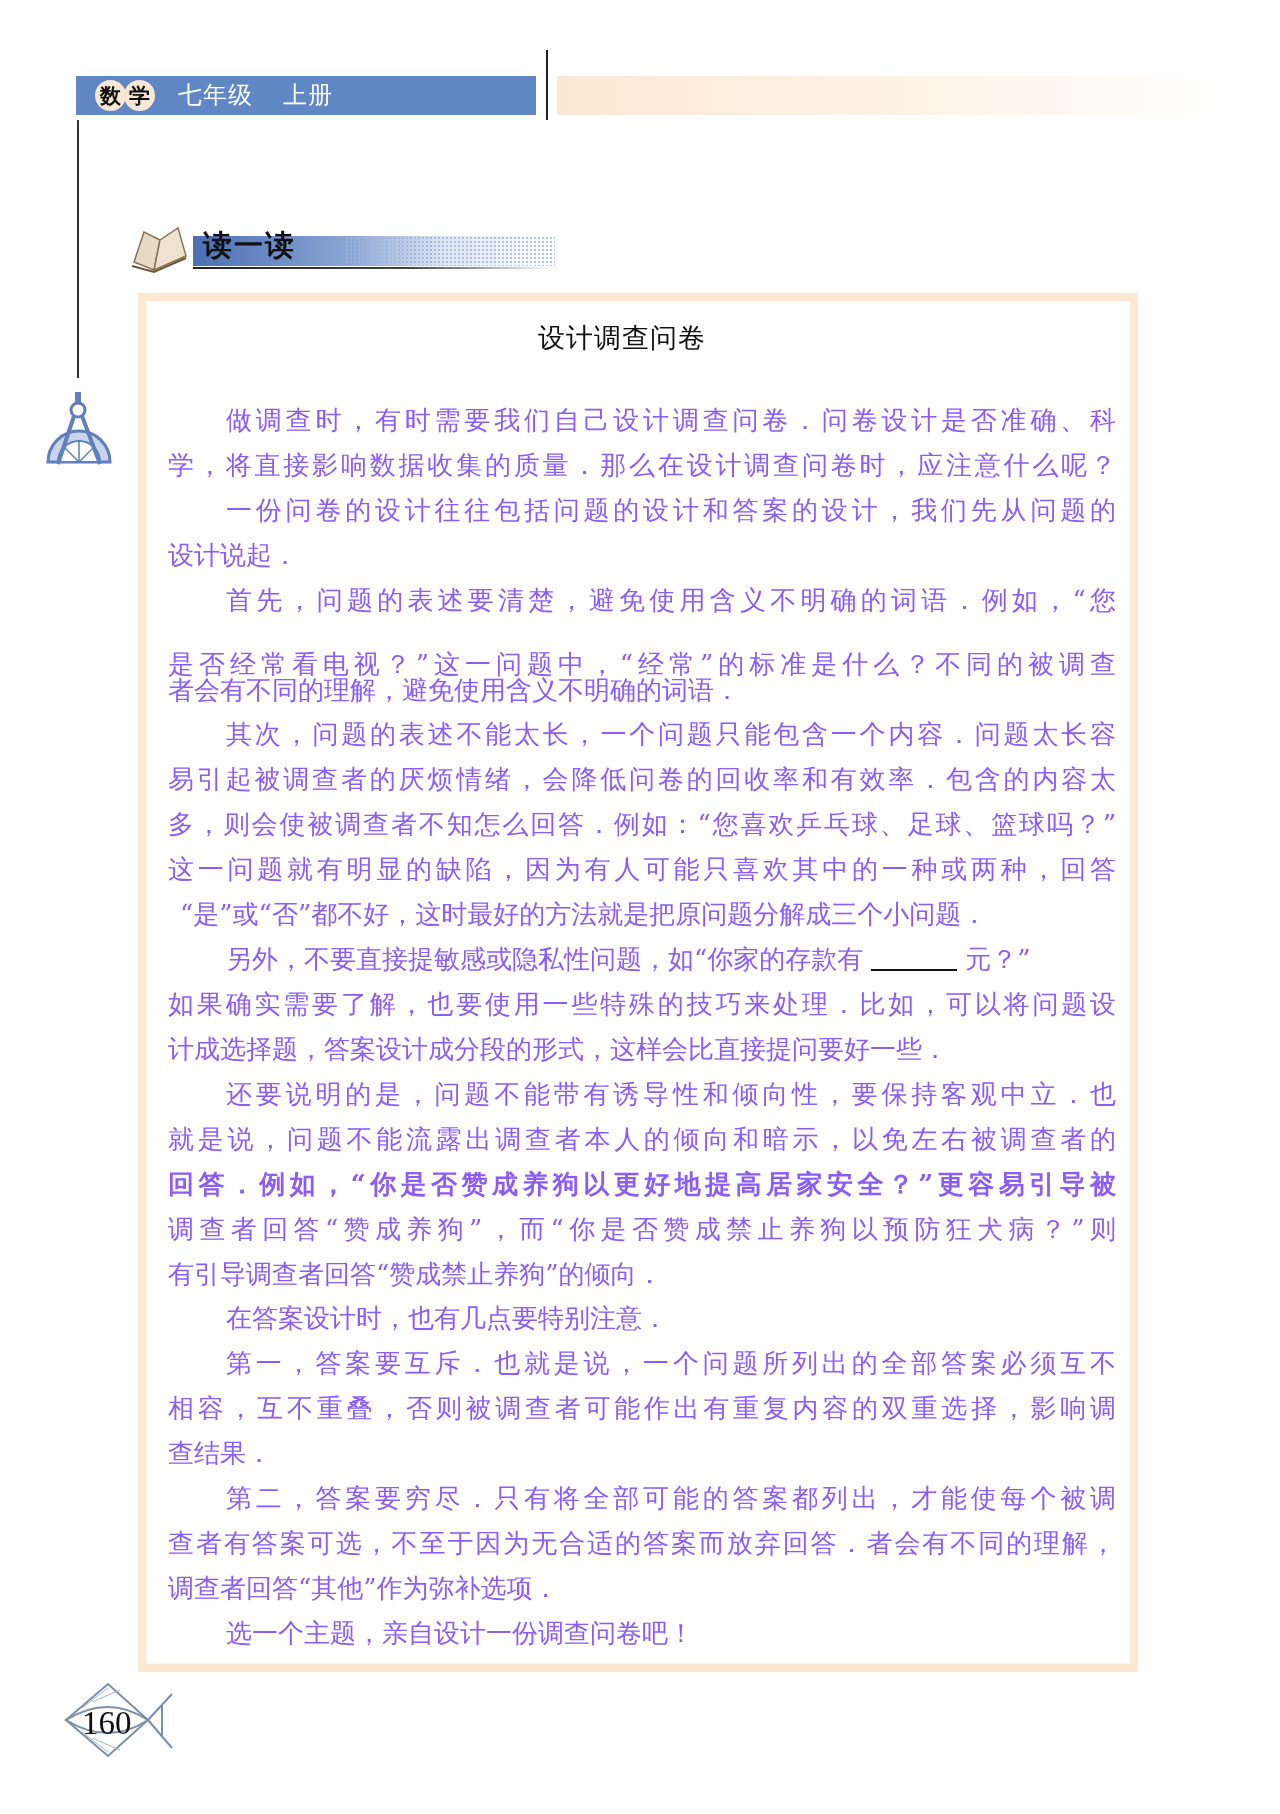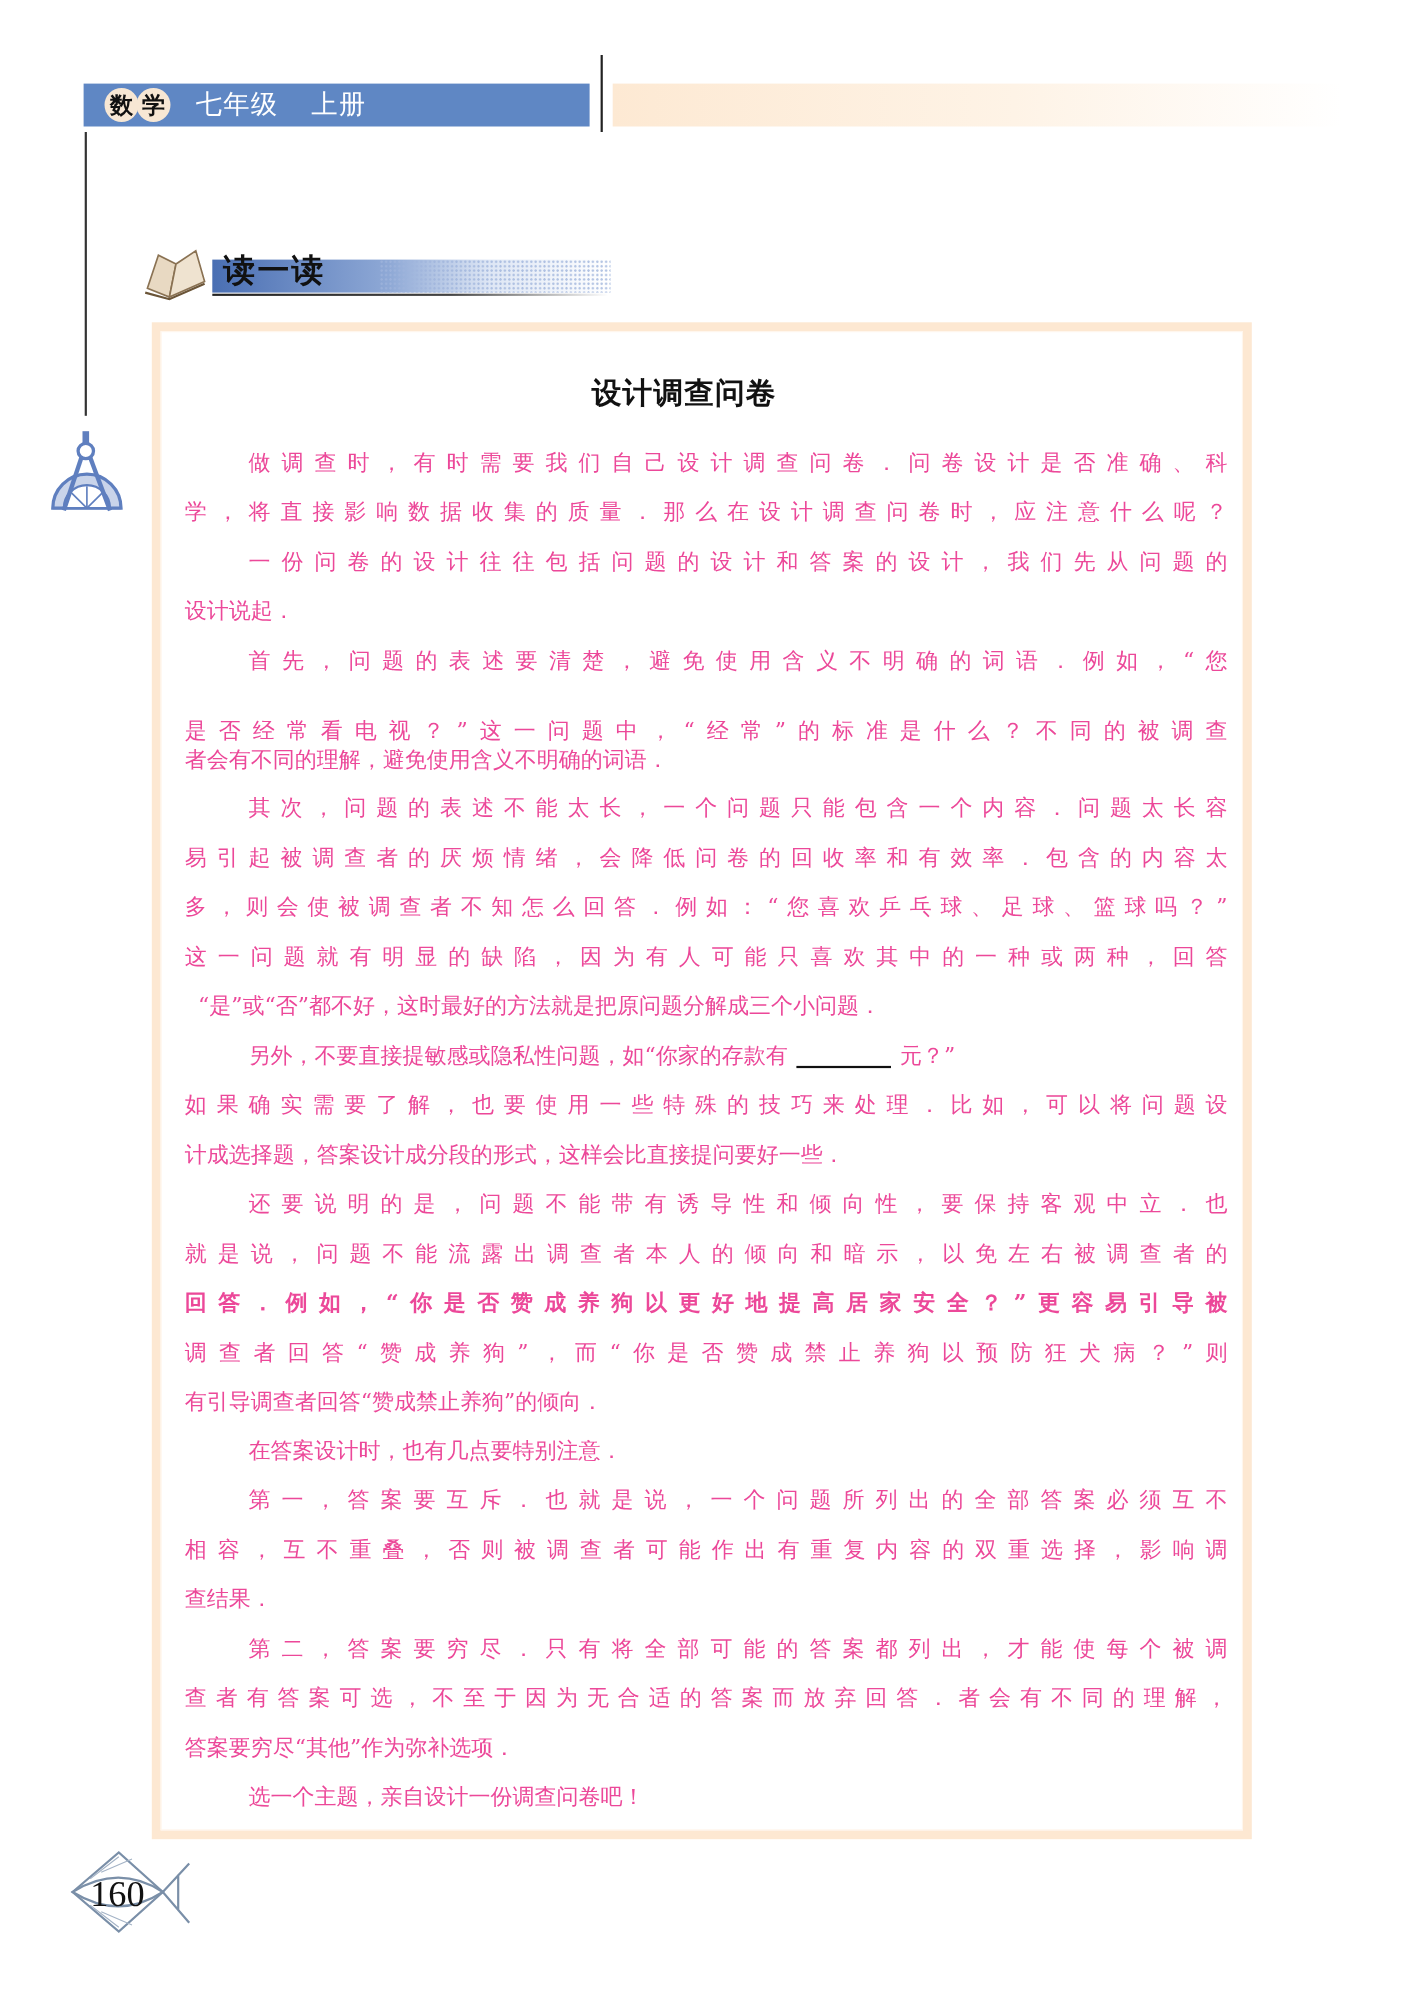--- a/index.html
+++ b/index.html
@@ -19,23 +19,23 @@
   .read-bar { left:193px; top:236px; width:360px; height:30px;
               background:linear-gradient(to right,#4a6fb3 0%,#8fa9d6 45%,rgba(200,214,238,0.6) 70%,rgba(255,255,255,0) 100%); }
   .read-dots { left:345px; top:236px; width:210px; height:30px;
                background-image:radial-gradient(#9fb4dc 1px, transparent 1.2px); background-size:4px 4px; opacity:0.8; }
   .read-underline { left:193px; top:267px; width:360px; height:2px;
                     background:linear-gradient(to right,#222 0%,#444 60%,rgba(255,255,255,0) 100%); }
   .read-title { left:203px; top:226px; font-size:29px; font-weight:bold; color:#111; letter-spacing:2px; }
   .box { left:138px; top:293px; width:1000px; height:1379px; box-sizing:border-box;
          border:8px solid #fde8d2; background:#ffffff; }
   .box-inner { position:absolute; left:0; top:0; right:0; bottom:0; border:1px solid #fff6ec; }
-  .title { left:138px; width:968px; top:339px; text-align:center; font-size:27px; font-weight:bold; color:#111; letter-spacing:1px; }
-  .line { left:168px; width:948px; font-size:20px; height:45px; line-height:45px; white-space:nowrap;
-          font-family:"DejaVu Serif", serif; color:#ec4899; text-align:justify; text-align-last:justify; }
+  .title { left:138px; width:968px; top:320px; text-align:center; font-size:27px; font-weight:normal; color:#111; letter-spacing:1px; }
+  .line { left:168px; width:948px; font-size:26px; height:45px; line-height:45px; white-space:nowrap;
+          font-family:"DejaVu Serif", serif; color:#8b5cf6; text-align:justify; text-align-last:justify; }
   .line.indent { padding-left:58px; box-sizing:border-box; }
   .line.short { text-align-last:left; }
   .blank { display:inline-block; width:86px; border-bottom:2px solid #111; height:18px; margin:0 8px; vertical-align:middle; }
   .page-num { left:82px; top:1705px; font-size:33px; font-family:"Liberation Serif", serif; color:#111; }
 </style>
 </head>
 <body>
 
 <div class="abs hdr-blue"></div>
 <div class="abs badge" style="left:95px;">数</div>
@@ -101,21 +101,21 @@
   <div class="abs line" style="top:1117px;">就是说，问题不能流露出调查者本人的倾向和暗示，以免左右被调查者的</div>
   <div class="abs line" style="top:1162px;font-weight:bold;">回答．例如，“你是否赞成养狗以更好地提高居家安全？”更容易引导被</div>
   <div class="abs line" style="top:1207px;">调查者回答“赞成养狗”，而“你是否赞成禁止养狗以预防狂犬病？”则</div>
   <div class="abs line short" style="top:1252px;">有引导调查者回答“赞成禁止养狗”的倾向．</div>
   <div class="abs line indent short" style="top:1296px;">在答案设计时，也有几点要特别注意．</div>
   <div class="abs line indent" style="top:1341px;">第一，答案要互斥．也就是说，一个问题所列出的全部答案必须互不</div>
   <div class="abs line" style="top:1386px;">相容，互不重叠，否则被调查者可能作出有重复内容的双重选择，影响调</div>
   <div class="abs line short" style="top:1431px;">查结果．</div>
   <div class="abs line indent" style="top:1476px;">第二，答案要穷尽．只有将全部可能的答案都列出，才能使每个被调</div>
   <div class="abs line" style="top:1521px;">查者有答案可选，不至于因为无合适的答案而放弃回答．者会有不同的理解，</div>
-  <div class="abs line short" style="top:1566px;">答案要穷尽“其他”作为弥补选项．</div>
+  <div class="abs line short" style="top:1566px;">调查者回答“其他”作为弥补选项．</div>
   <div class="abs line indent short" style="top:1611px;">选一个主题，亲自设计一份调查问卷吧！</div>
 </div>
 
 <div class="abs" style="left:62px;top:1680px;width:112px;height:80px;">
   <svg width="112" height="80" viewBox="0 0 112 80">
     <path d="M4 40 L46 4 L86 40 L46 76 Z" fill="none" stroke="#7a8fa8" stroke-width="2"></path>
     <path d="M4 40 Q46 14 86 40 Q46 66 4 40 Z" fill="#ffffff" stroke="#7a8fa8" stroke-width="2"></path>
     <path d="M86 40 L110 14 M86 40 L110 68 M100 24 L100 56" fill="none" stroke="#7a8fa8" stroke-width="2"></path>
     <path d="M20 28 L46 8 M30 22 L58 10 M20 52 L46 72 M30 58 L58 70" stroke="#a4b3c6" stroke-width="1"></path>
   </svg>

